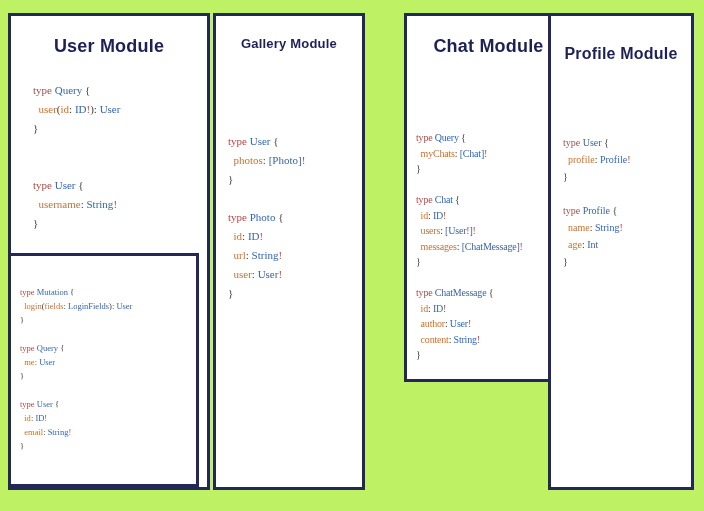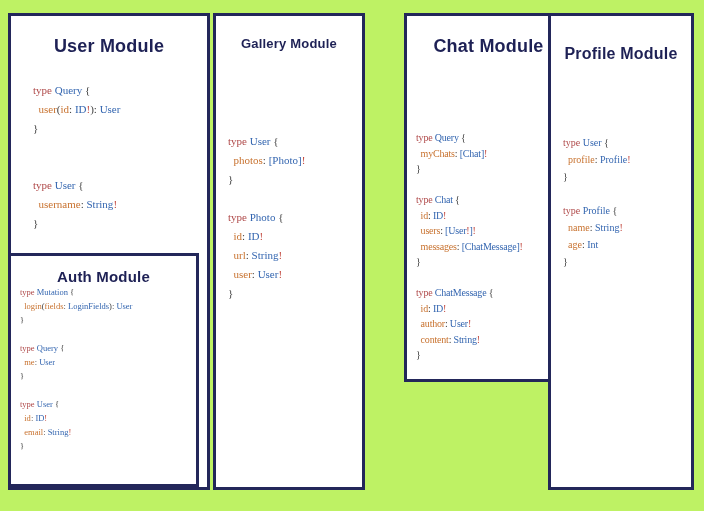--- a/index.html
+++ b/index.html
@@ -88,17 +88,16 @@
     <div class="panel-title">Chat Module</div>
     <div class="code"><div class="line"><span class="tok-kw">type </span><span class="tok-tn">Query </span><span class="tok-pu">{</span></div><div class="line"><span class="tok-pu">  </span><span class="tok-fld">myChats</span><span class="tok-pu">: </span><span class="tok-ref">[Chat]</span><span class="tok-bang">!</span></div><div class="line"><span class="tok-pu">}</span></div><div class="line"></div><div class="line"><span class="tok-kw">type </span><span class="tok-tn">Chat </span><span class="tok-pu">{</span></div><div class="line"><span class="tok-pu">  </span><span class="tok-fld">id</span><span class="tok-pu">: </span><span class="tok-ref">ID</span><span class="tok-bang">!</span></div><div class="line"><span class="tok-pu">  </span><span class="tok-fld">users</span><span class="tok-pu">: </span><span class="tok-ref">[User</span><span class="tok-bang">!</span><span class="tok-ref">]</span><span class="tok-bang">!</span></div><div class="line"><span class="tok-pu">  </span><span class="tok-fld">messages</span><span class="tok-pu">: </span><span class="tok-ref">[ChatMessage]</span><span class="tok-bang">!</span></div><div class="line"><span class="tok-pu">}</span></div><div class="line"></div><div class="line"><span class="tok-kw">type </span><span class="tok-tn">ChatMessage </span><span class="tok-pu">{</span></div><div class="line"><span class="tok-pu">  </span><span class="tok-fld">id</span><span class="tok-pu">: </span><span class="tok-ref">ID</span><span class="tok-bang">!</span></div><div class="line"><span class="tok-pu">  </span><span class="tok-fld">author</span><span class="tok-pu">: </span><span class="tok-ref">User</span><span class="tok-bang">!</span></div><div class="line"><span class="tok-pu">  </span><span class="tok-fld">content</span><span class="tok-pu">: </span><span class="tok-ref">String</span><span class="tok-bang">!</span></div><div class="line"><span class="tok-pu">}</span></div></div>
   </div>
 
   <div id="panel-profile" class="panel">
     <div class="panel-title">Profile Module</div>
     <div class="code"><div class="line"><span class="tok-kw">type </span><span class="tok-tn">User </span><span class="tok-pu">{</span></div><div class="line"><span class="tok-pu">  </span><span class="tok-fld">profile</span><span class="tok-pu">: </span><span class="tok-ref">Profile</span><span class="tok-bang">!</span></div><div class="line"><span class="tok-pu">}</span></div><div class="line"></div><div class="line"><span class="tok-kw">type </span><span class="tok-tn">Profile </span><span class="tok-pu">{</span></div><div class="line"><span class="tok-pu">  </span><span class="tok-fld">name</span><span class="tok-pu">: </span><span class="tok-ref">String</span><span class="tok-bang">!</span></div><div class="line"><span class="tok-pu">  </span><span class="tok-fld">age</span><span class="tok-pu">: </span><span class="tok-ref">Int</span></div><div class="line"><span class="tok-pu">}</span></div></div>
   </div>
 
   <div id="panel-auth" class="panel">
-    <div class="panel-title">Auth Module</div>
     <div class="code"><div class="line"><span class="tok-kw">type </span><span class="tok-tn">Mutation </span><span class="tok-pu">{</span></div><div class="line"><span class="tok-pu">  </span><span class="tok-fld">login</span><span class="tok-pu">(</span><span class="tok-fld">fields</span><span class="tok-pu">: </span><span class="tok-ref">LoginFields</span><span class="tok-pu">): </span><span class="tok-ref">User</span></div><div class="line"><span class="tok-pu">}</span></div><div class="line"></div><div class="line"><span class="tok-kw">type </span><span class="tok-tn">Query </span><span class="tok-pu">{</span></div><div class="line"><span class="tok-pu">  </span><span class="tok-fld">me</span><span class="tok-pu">: </span><span class="tok-ref">User</span></div><div class="line"><span class="tok-pu">}</span></div><div class="line"></div><div class="line"><span class="tok-kw">type </span><span class="tok-tn">User </span><span class="tok-pu">{</span></div><div class="line"><span class="tok-pu">  </span><span class="tok-fld">id</span><span class="tok-pu">: </span><span class="tok-ref">ID</span><span class="tok-bang">!</span></div><div class="line"><span class="tok-pu">  </span><span class="tok-fld">email</span><span class="tok-pu">: </span><span class="tok-ref">String</span><span class="tok-bang">!</span></div><div class="line"><span class="tok-pu">}</span></div></div>
   </div>
 
 </div>
 
 </body></html>

